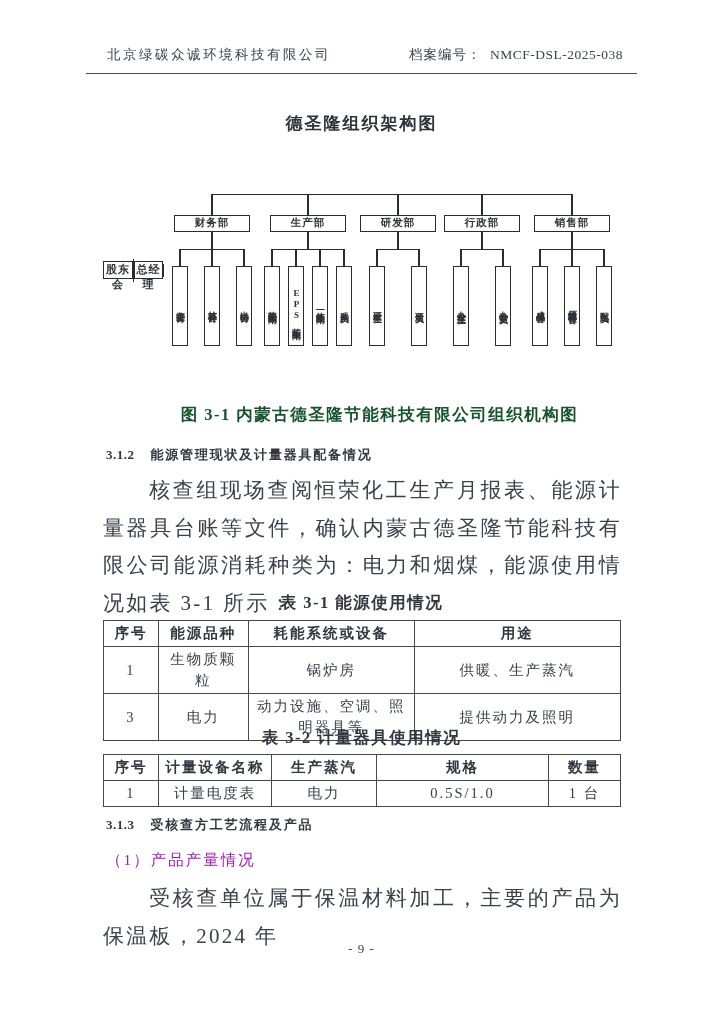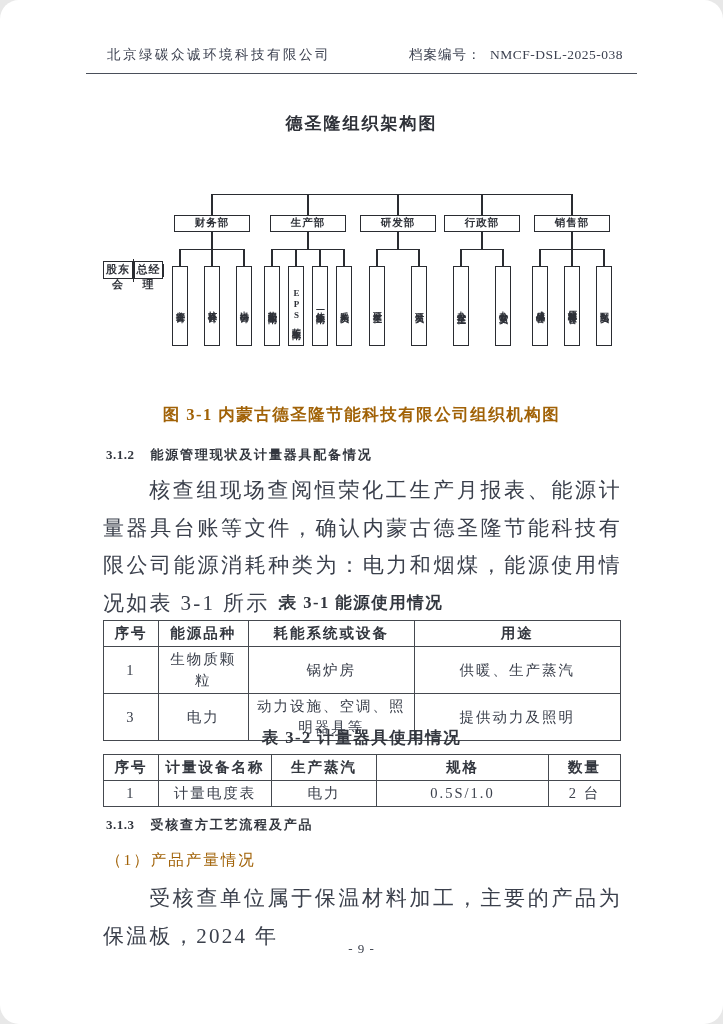--- a/index.html
+++ b/index.html
@@ -5,21 +5,20 @@
   * { margin:0; padding:0; box-sizing:border-box; }
   html,body { background:#e8e8e8; }
   .page {
     position:relative;
     width:723px; height:1024px;
     margin:0 auto;
     background:#ffffff;
     color:#3b404c;
     font-family:"Liberation Serif","DejaVu Serif",serif;
     overflow:hidden;
-    border-radius:19px;
   }
   
   .doc-header {
     position:absolute; top:46px; left:86px; right:86px;
     display:flex; justify-content:space-between; align-items:flex-end;
     padding:0 14px 9px 21px;
     border-bottom:1.6px solid #4a4f5a;
     font-size:13.5px; color:#3c4150;
   }
   .doc-header .company { letter-spacing:2.5px; }
@@ -82,41 +81,41 @@
   .oc-leaf {
     width:16px; height:80px;
     border:1.6px solid #2a2c31;
     writing-mode:vertical-rl; text-orientation:upright;
     font-size:9px; font-weight:bold; letter-spacing:1px; line-height:13px;
     display:flex; align-items:center; justify-content:center;
     color:#2e3138; background:#fff;
   }
   
   .fig-caption {
-    position:absolute; top:404px; left:103px; width:517px;
+    position:absolute; top:404px; left:121px; width:517px;
     text-align:center; font-weight:bold; font-size:16.5px; letter-spacing:1.5px;
-    color:#a16207;
+    color:#14532d;
   }
   .sec-heading {
     position:absolute; left:106px;
     font-weight:bold; font-size:13px; letter-spacing:1.8px; color:#33373f;
   }
   #sec-312 { top:446px; }
   #sec-313 { top:816px; }
   .sec-heading .sec-num { letter-spacing:0.5px; margin-right:16px; }
   .body-para {
     position:absolute; left:103px; width:519px;
     font-size:21px; letter-spacing:2.3px; line-height:37.5px;
     text-align:justify; text-indent:2.2em; color:#3b404c;
   }
   #para-1 { top:472px; }
   #para-2 { top:880px; }
   .sub-item {
     position:absolute; top:850px; left:106px;
-    font-size:15.5px; letter-spacing:2px; color:#a16207;
+    font-size:15.5px; letter-spacing:2px; color:#a21caf;
   }
   .table-title {
     position:absolute; left:103px; width:517px;
     text-align:center; font-weight:bold; font-size:16.5px; letter-spacing:1.5px;
     color:#33373f;
   }
   #title-t31 { top:592px; }
   #title-t32 { top:727px; }
   
   .doc-table {
@@ -284,21 +283,21 @@
           <th>规格</th>
           <th>数量</th>
         </tr>
       </thead>
       <tbody>
         <tr>
           <td>1</td>
           <td>计量电度表</td>
           <td>电力</td>
           <td>0.5S/1.0</td>
-          <td>2 台</td>
+          <td>1 台</td>
         </tr>
       </tbody>
     </table>
 
   <div class="sec-heading" id="sec-313">
     <span class="sec-num">3.1.3</span><span>受核查方工艺流程及产品</span>
   </div>
 
   <div class="sub-item">（1）产品产量情况</div>
 

